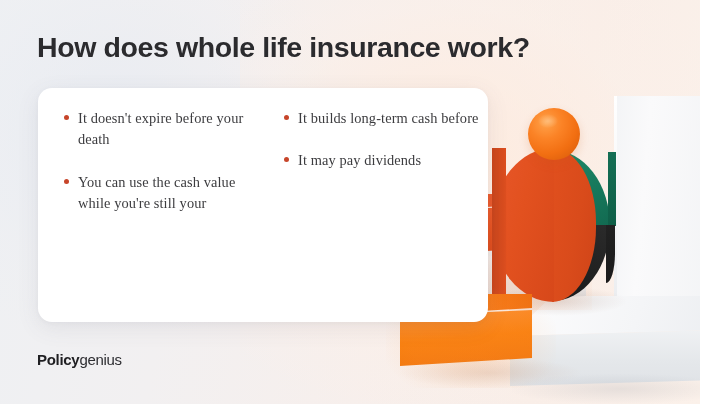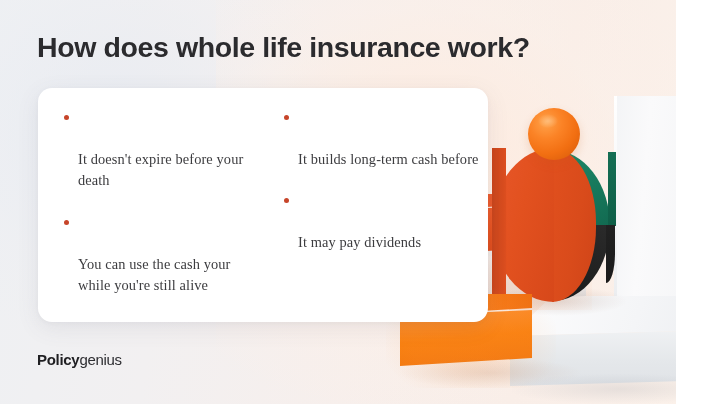--- a/index.html
+++ b/index.html
@@ -12,20 +12,21 @@
   body {
     font-family: "Liberation Sans", sans-serif;
   }
 
   #canvas {
     position: relative;
     width: 676px;
     height: 404px;
     overflow: hidden;
     background: linear-gradient(100deg, #eef0f3 0%, #f2f0f1 28%, #f7efec 55%, #f9eee8 78%, #fbf1ea 100%);
+    padding-left: 24px;
   }
 
   
   .bg-wash {
     position: absolute;
     right: -60px;
     top: -40px;
     width: 520px;
     height: 460px;
     background: radial-gradient(ellipse at 40% 45%, rgba(255,234,220,0.85) 0%, rgba(252,240,232,0.45) 45%, rgba(250,242,238,0) 72%);
@@ -326,21 +327,20 @@
     background: #c7452a;
     margin-top: 7px;
     margin-right: 9px;
   }
   .bullet-text {
     font-family: "Liberation Serif", serif;
     font-size: 14.4px;
     line-height: 1.48;
     color: #3c3c3f;
     letter-spacing: 0.1px;
-    margin-top: 41px;
   }
 
   
   .title {
     position: absolute;
     left: 37px;
     top: 31px;
     font-family: "Liberation Sans", sans-serif;
     font-size: 28.5px;
     font-weight: bold;
@@ -411,21 +411,21 @@
   <div class="card">
     <div class="card-cols">
 
       <div class="col col-left">
         <div class="bullet-item">
           <span class="bullet-dot"></span>
           <span class="bullet-text">It doesn't expire before your death</span>
         </div>
         <div class="bullet-item">
           <span class="bullet-dot"></span>
-          <span class="bullet-text">You can use the cash your while you're still alive</span>
+          <span class="bullet-text">You can use the cash value while you're still your</span>
         </div>
       </div>
 
       <div class="col col-right">
         <div class="bullet-item">
           <span class="bullet-dot"></span>
           <span class="bullet-text">It builds long-term cash before</span>
         </div>
         <div class="bullet-item">
           <span class="bullet-dot"></span>

